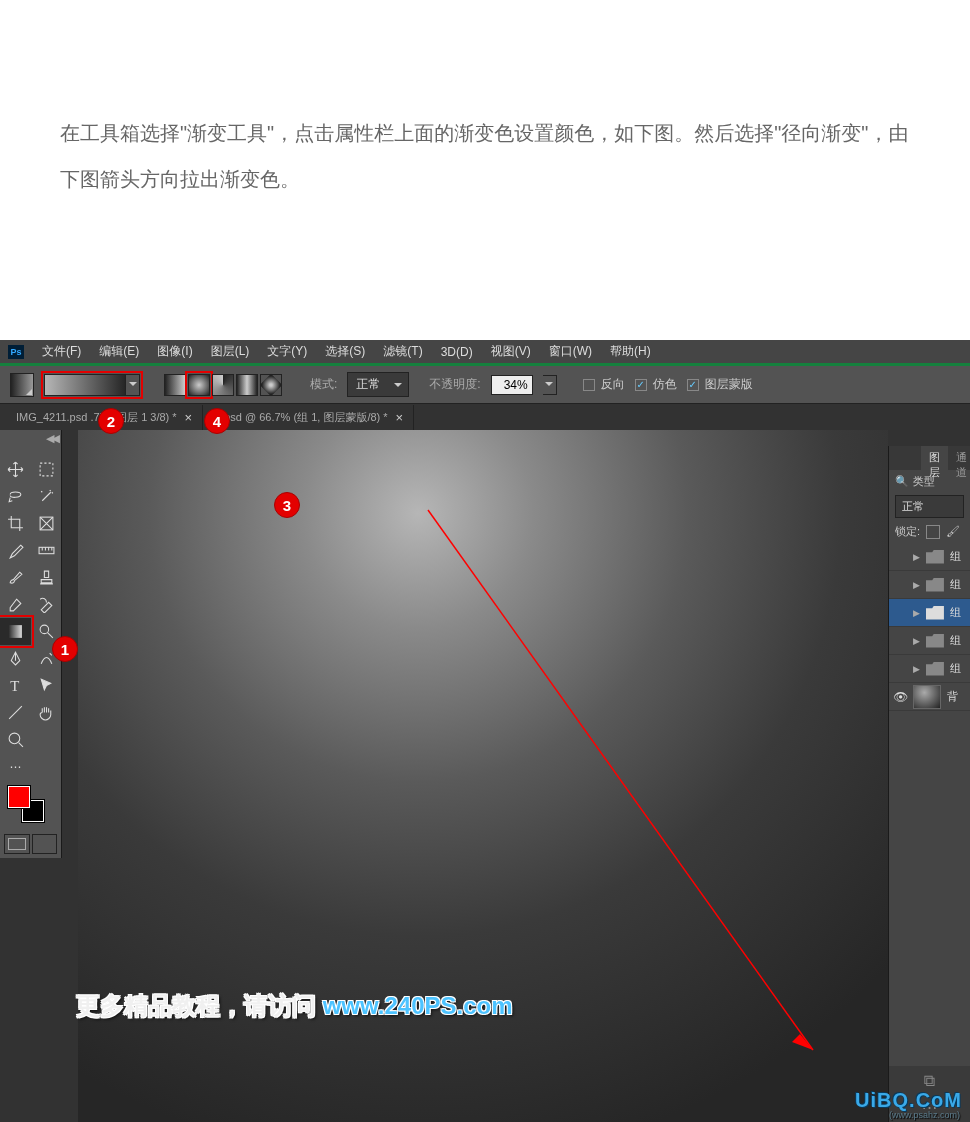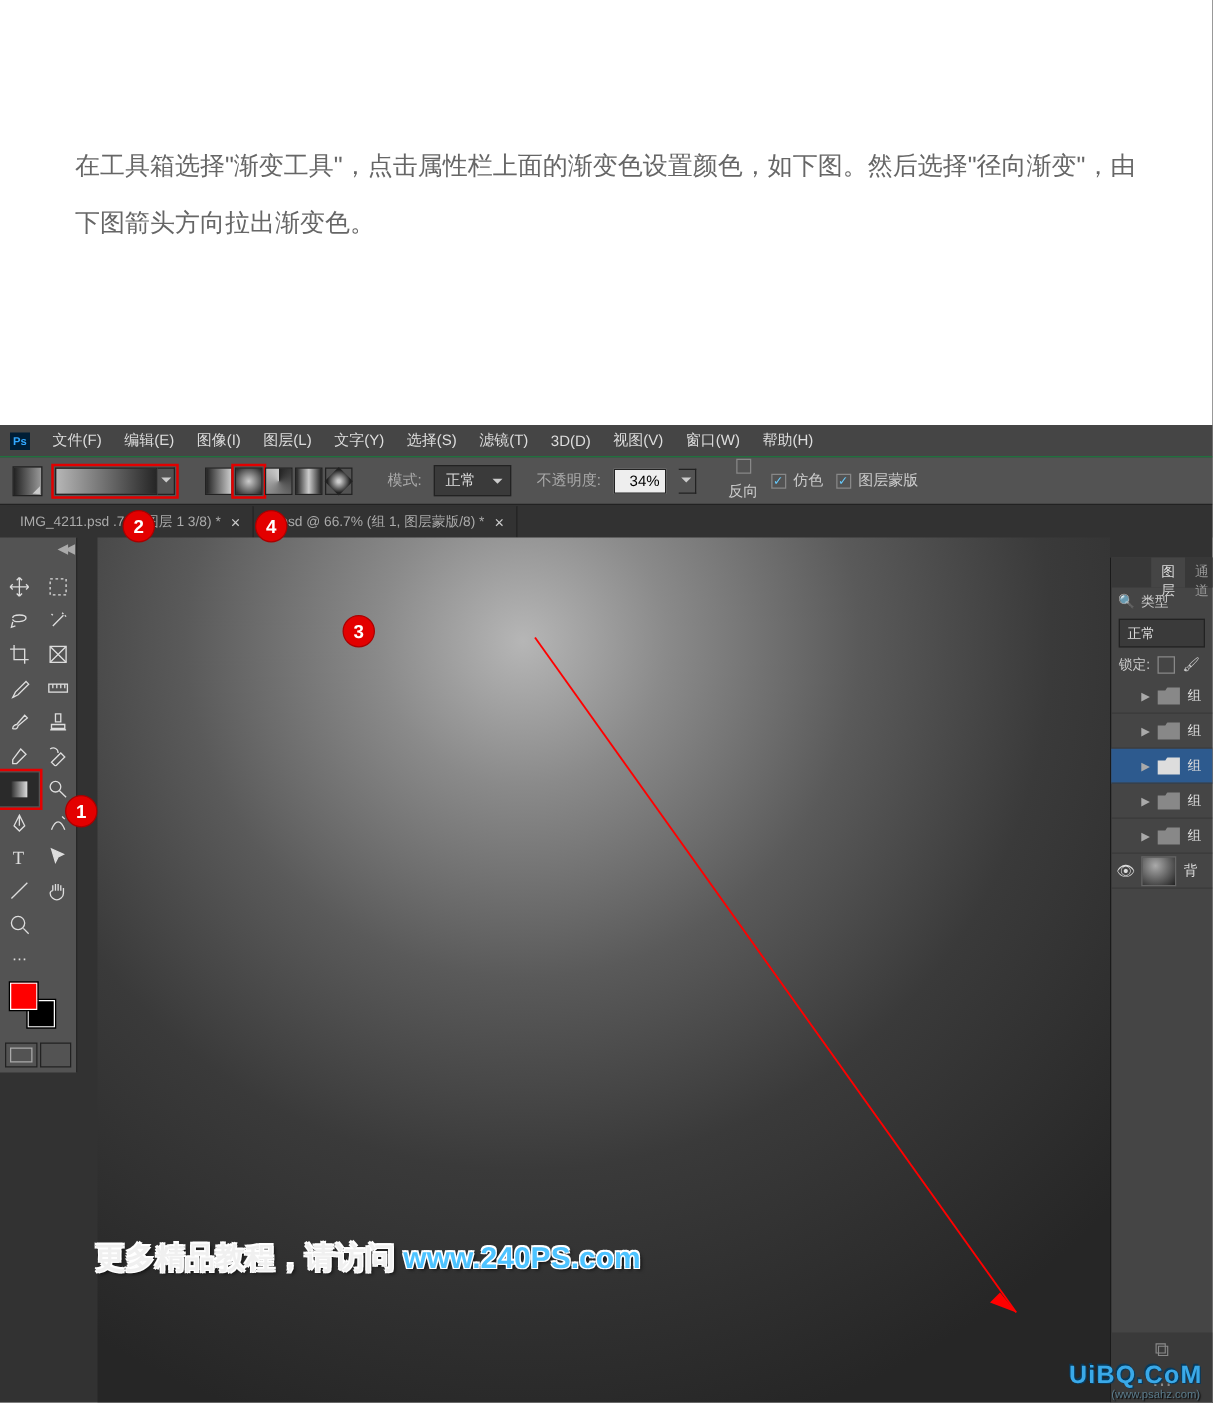--- a/index.html
+++ b/index.html
@@ -5,21 +5,21 @@
 * { margin: 0; padding: 0; box-sizing: border-box; }
 body { width: 970px; height: 1122px; background: #fff; font-family: "Microsoft YaHei", sans-serif; position: relative; overflow: hidden; }
 
 
 .article { padding: 60px 60px 0 60px; }
 .step-title { color: #008000; font-size: 24px; font-weight: bold; background: linear-gradient(to bottom, transparent 60%, #b8e986 60%, #b8e986 95%, transparent 95%); display: inline; padding: 0 2px; }
 .step-desc { color: #666; font-size: 20px; line-height: 2.3; margin-top: 50px; }
 
 
 .ps { position: absolute; left: 0; top: 340px; width: 970px; height: 782px; background: #323232; color: #ddd; font-size: 12px; }
-.ps-menubar { display: flex; align-items: center; height: 26px; background: #454545; padding-left: 8px; gap: 18px; border-bottom: 1px solid #15803d; }
+.ps-menubar { display: flex; align-items: center; height: 26px; background: #454545; padding-left: 8px; gap: 18px; border-bottom: 3px solid #15803d; }
 .ps-logo { width: 16px; height: 14px; background: #001e36; color: #31a8ff; font-size: 9px; font-weight: bold; display: flex; align-items: center; justify-content: center; }
 .menu-item { color: #ddd; cursor: default; }
 
 .ps-options { display: flex; align-items: center; height: 38px; background: #535353; padding-left: 10px; gap: 10px; border-bottom: 1px solid #222; }
 .opt-tool { width: 24px; height: 24px; background: linear-gradient(to right, #222, #999); border: 1px solid #222; position: relative; }
 .opt-tool::after { content: ""; position: absolute; right: 1px; bottom: 1px; border: 3px solid transparent; border-right-color: #ccc; border-bottom-color: #ccc; }
 .grad-preview { width: 82px; height: 22px; background: linear-gradient(to right, #b6b6b6, #262626); border: 1px solid #222; }
 .grad-dropdown { width: 14px; height: 22px; background: #535353; border: 1px solid #222; border-left: none; display: flex; align-items: center; justify-content: center; }
 .chev { width: 0; height: 0; border: 4px solid transparent; border-top-color: #ccc; margin-top: 3px; }
 .redbox { outline: 2px solid #e30000; outline-offset: 1px; }
@@ -147,21 +147,21 @@
           <div class="gt-diamond"></div>
         </div>
     </div>
     <span class="opt-label" style="margin-left:18px;">模式:</span>
     <div class="opt-select"><span>正常</span><span style="position:absolute;right:6px;top:7px;" class="chev"></span></div>
     <span class="opt-label" style="margin-left:10px;">不透明度:</span>
     <div class="opt-input">34%</div>
     <div class="grad-dropdown" style="height:20px;">
         <div class="chev"></div>
       </div>
-    <label class="opt-check" style="margin-left:16px;flex-direction:column;">
+    <label class="opt-check" style="margin-left:16px;">
         <span class="chk"></span>
         <span>反向</span>
       </label>
     <label class="opt-check">
         <span class="chk">✓</span>
         <span>仿色</span>
       </label>
     <label class="opt-check">
         <span class="chk">✓</span>
         <span>图层蒙版</span>

